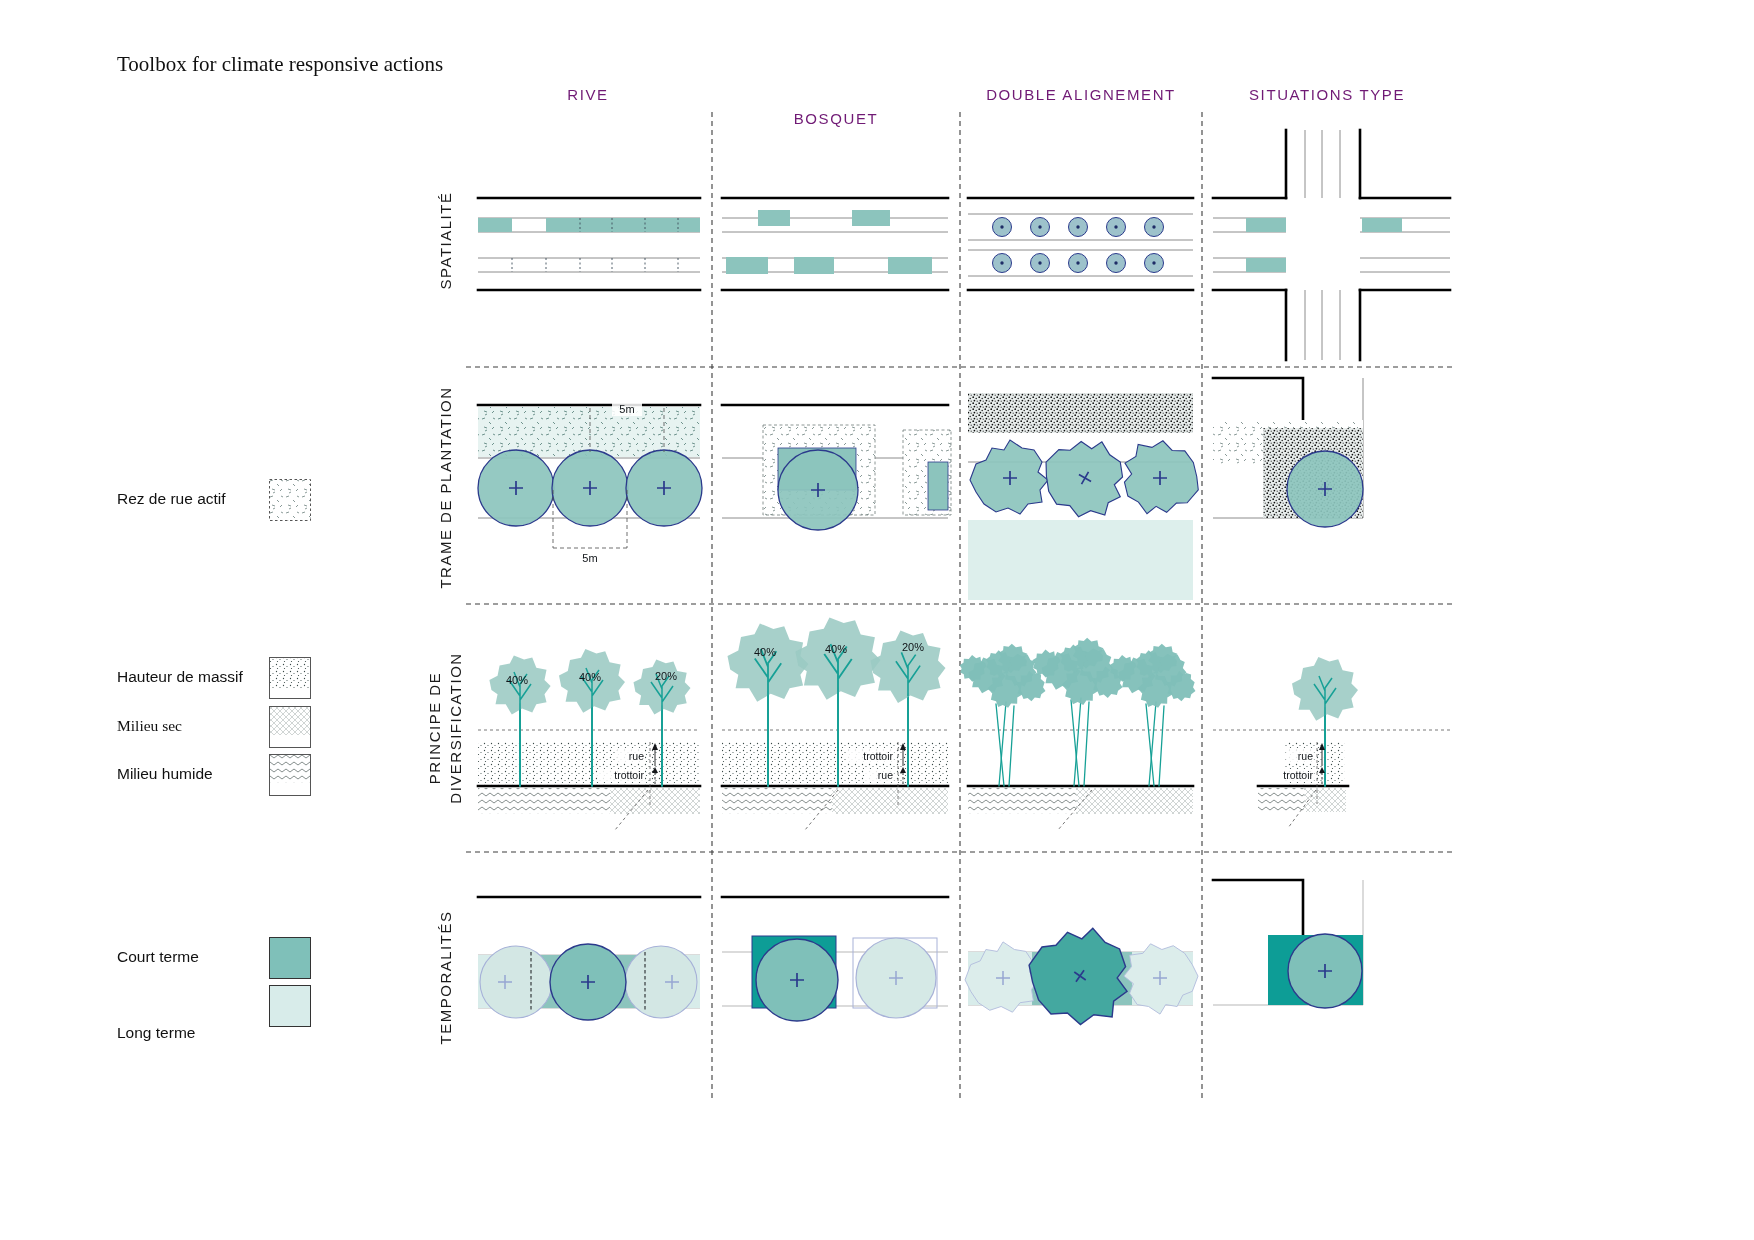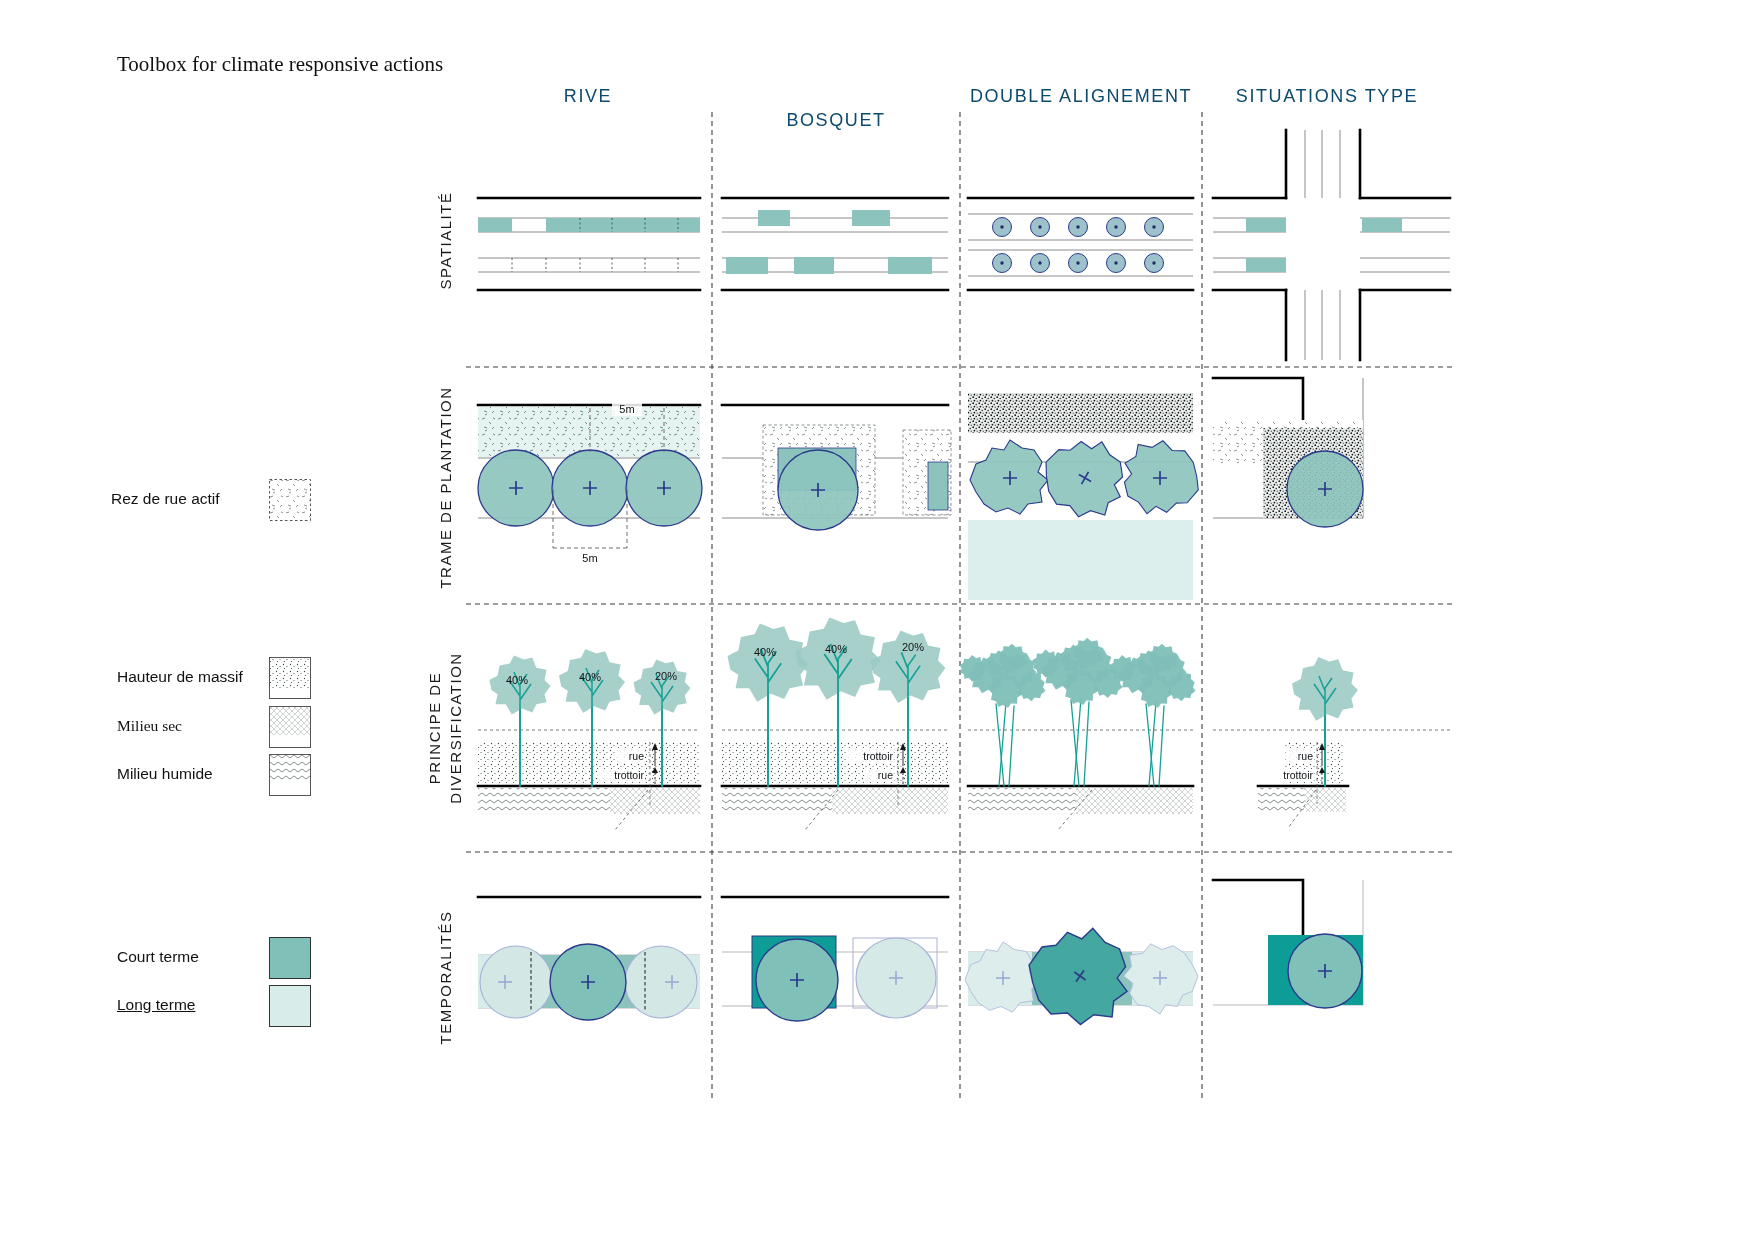--- a/index.html
+++ b/index.html
@@ -1,22 +1,22 @@
 <!DOCTYPE html>
 <html><head>
 <meta charset="utf-8">
 <style>
   * { margin:0; padding:0; box-sizing:border-box; }
   html,body { background:#fff; }
   body { width:1754px; height:1240px; position:relative; overflow:hidden;
          font-family:"Liberation Sans", sans-serif; color:#111; }
   .title { position:absolute; left:117px; top:44px; font-family:"Liberation Serif", serif;
            font-size:21px; color:#101010;margin-top:8px; }
-  .col-header { position:absolute; top:86px; font-size:18px; letter-spacing:1.6px;
-                color:#0c4a6e; text-align:center; white-space:nowrap; }
+  .col-header { position:absolute; top:86px; font-size:15px; letter-spacing:1.6px;
+                color:#701a75; text-align:center; white-space:nowrap; }
   .row-label { position:absolute; font-size:15px; letter-spacing:1.5px; color:#1a1a1a;
                text-align:center; line-height:21px; white-space:nowrap;
                transform:rotate(-90deg); transform-origin:center; }
   .legend-label { position:absolute; font-size:15.5px; color:#111; white-space:nowrap; }
   .swatch { position:absolute; }
   svg.art { position:absolute; left:0; top:0; }
 
   
   .tk   { stroke:#000; stroke-width:2.6; stroke-linecap:square; }
   .tn   { stroke:#6f6f6f; stroke-width:0.8; }
@@ -101,21 +101,21 @@
 <div class="col-header" style="left:1207px; width:240px;">SITUATIONS TYPE</div>
 
 <div class="row-label" style="left:345px; top:230px; width:200px;">SPATIALITÉ</div>
 <div class="row-label" style="left:315px; top:477px; width:260px;">TRAME DE PLANTATION</div>
 <div class="row-label" style="left:315px; top:707px; width:260px;">
   <div>PRINCIPE DE</div>
   <div>DIVERSIFICATION</div>
 </div>
 <div class="row-label" style="left:345px; top:967px; width:200px;">TEMPORALITÉS</div>
 
-<div class="legend-label" style="left:111px; top:490px;">Rez de rue actif</div>
+<div class="legend-label" style="left:117px; top:490px;">Rez de rue actif</div>
 <svg class="swatch" style="left:268px; top:478px;" width="44" height="44">
   <rect x="1.5" y="1.5" width="41" height="41" fill="url(#patSparse)" stroke="#555" stroke-width="1" stroke-dasharray="2.5 2.5"></rect>
 </svg>
 
 <div class="legend-label" style="left:117px; top:668px;text-align:center;">Hauteur de massif</div>
 <svg class="swatch" style="left:268px; top:656px;" width="44" height="44">
   <rect x="1.5" y="1.5" width="41" height="41" fill="#fff" stroke="#555" stroke-width="1"></rect>
   <rect x="2" y="2" width="40" height="30" fill="url(#patFine)"></rect>
 </svg>
 
@@ -129,21 +129,21 @@
 <svg class="swatch" style="left:268px; top:753px;" width="44" height="44">
   <rect x="1.5" y="1.5" width="41" height="41" fill="#fff" stroke="#555" stroke-width="1"></rect>
   <rect x="2" y="2" width="40" height="28" fill="url(#patWaves)"></rect>
 </svg>
 
 <div class="legend-label" style="left:117px; top:948px;">Court terme</div>
 <svg class="swatch" style="left:268px; top:936px;" width="44" height="44">
   <rect x="1.5" y="1.5" width="41" height="41" fill="#7fc0b9" stroke="#333" stroke-width="1"></rect>
 </svg>
 
-<div class="legend-label" style="left:117px; top:996px;text-decoration:underline;">Long terme</div>
+<div class="legend-label" style="left:117px; top:1024px;">Long terme</div>
 <svg class="swatch" style="left:268px; top:984px;" width="44" height="44">
   <rect x="1.5" y="1.5" width="41" height="41" fill="#d8ecea" stroke="#333" stroke-width="1"></rect>
 </svg>
 
 <svg class="art" width="1754" height="1240" viewBox="0 0 1754 1240">
 
   <g class="gd">
     <line x1="712" y1="112" x2="712" y2="1098"></line>
     <line x1="960" y1="112" x2="960" y2="1098"></line>
     <line x1="1202" y1="112" x2="1202" y2="1098"></line>

